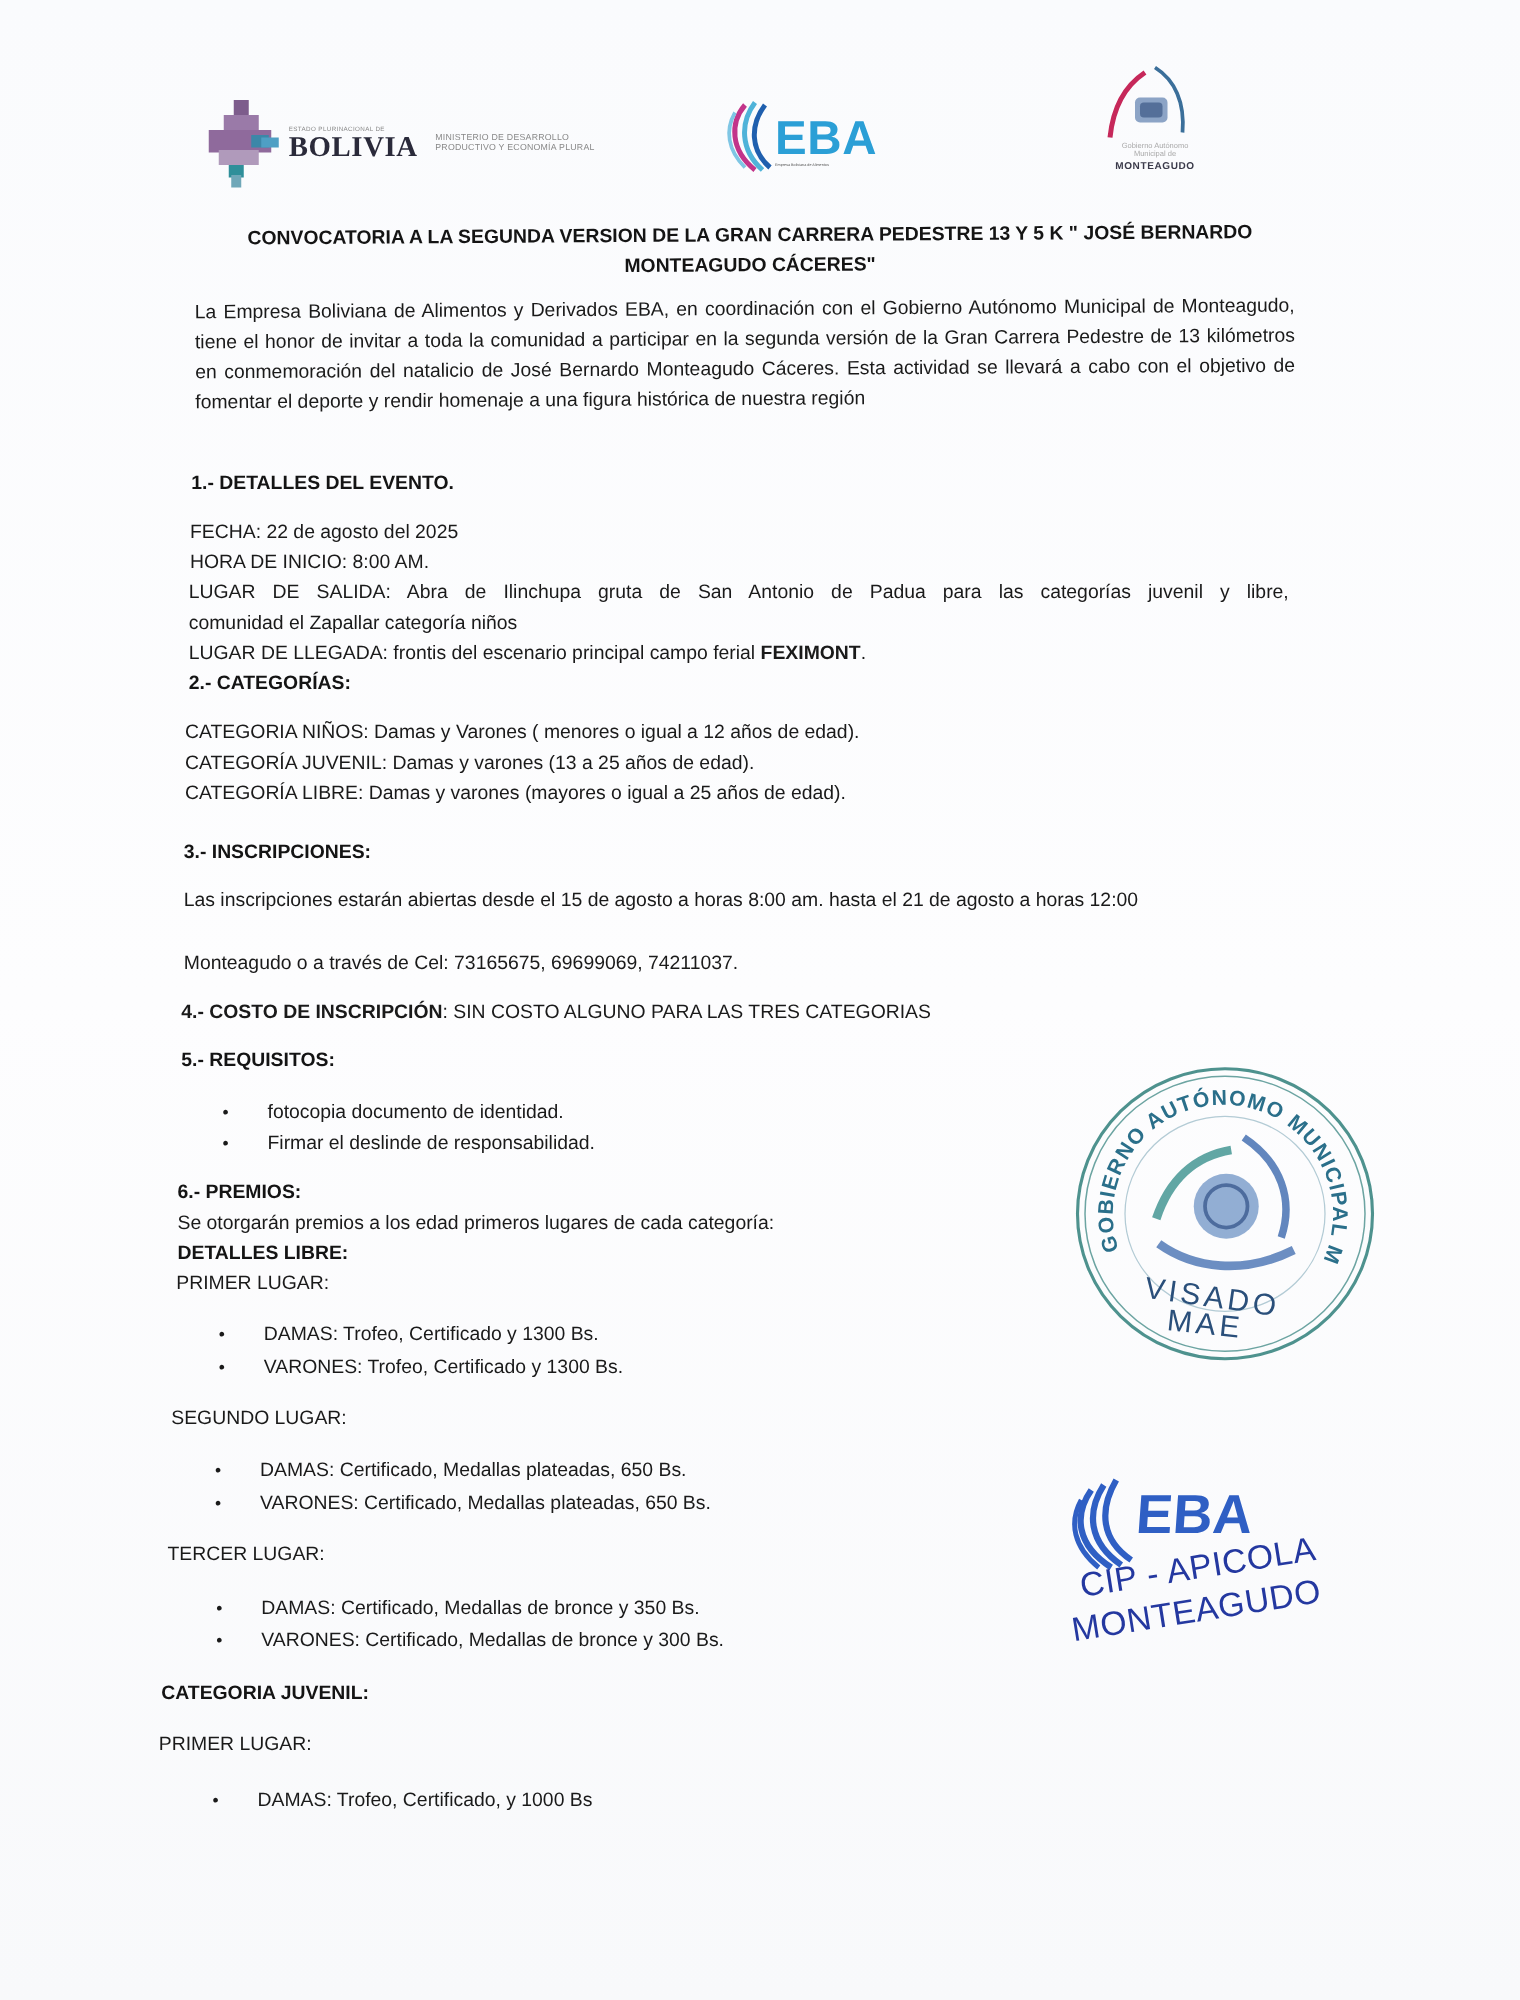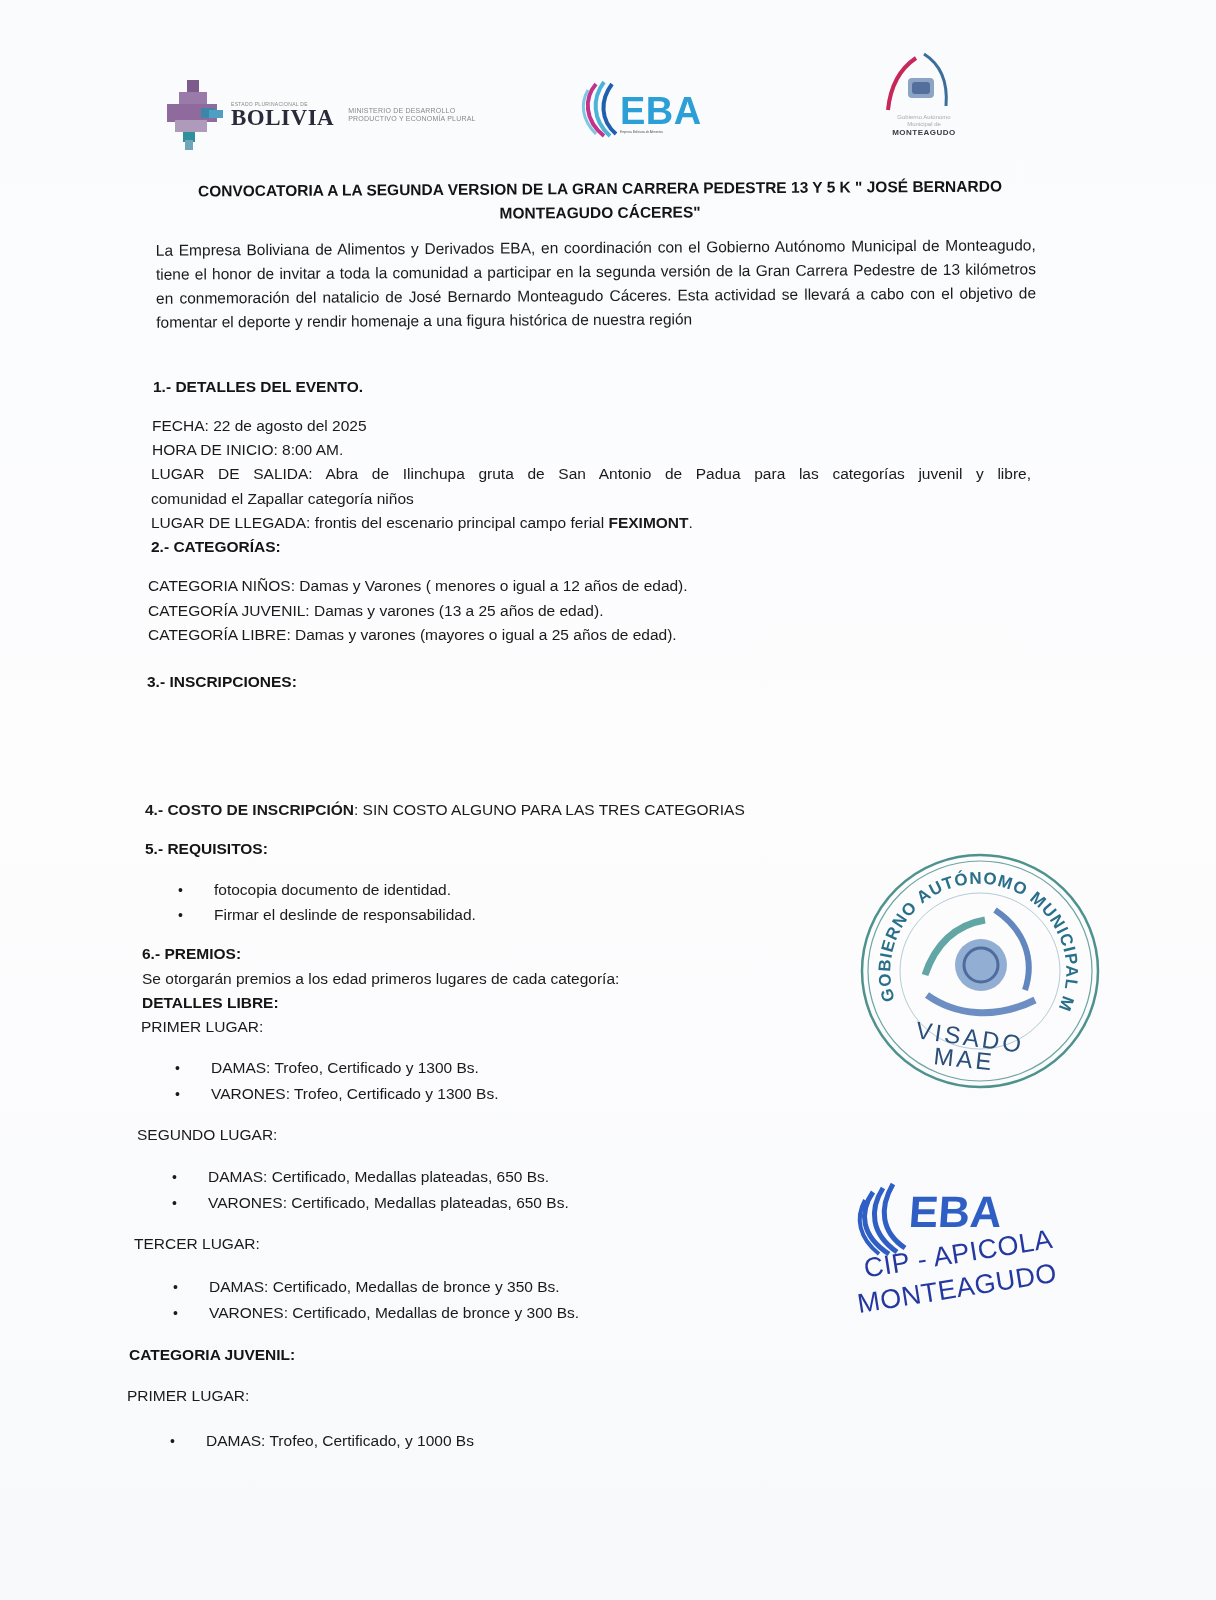--- a/index.html
+++ b/index.html
@@ -109,20 +109,22 @@
   <div class="line" style="left:151px;top:514px;">
     <span>LUGAR DE LLEGADA: frontis del escenario principal campo ferial </span><span class="bold">FEXIMONT</span><span>.</span>
   </div>
 
   <div class="h" style="left:151px;top:538px;text-align:center;">2.- CATEGORÍAS:</div>
   <div class="line" style="left:148px;top:577px;">CATEGORIA NIÑOS: Damas y  Varones ( menores o igual a  12 años de edad).</div>
   <div class="line" style="left:148px;top:602px;">CATEGORÍA JUVENIL: Damas y varones (13 a 25 años de edad).</div>
   <div class="line" style="left:148px;top:626px;">CATEGORÍA LIBRE: Damas y varones (mayores o igual a 25 años de edad).</div>
 
   <div class="h" style="left:147px;top:673px;">3.- INSCRIPCIONES:</div>
+  <div class="line" style="left:147px;top:712px;">Las inscripciones estarán abiertas desde el 15 de agosto a horas 8:00 am. hasta el 21 de agosto a horas 12:00</div>
+  <div class="line" style="left:147px;top:762px;">Monteagudo o a través de Cel: 73165675, 69699069, 74211037.</div>
 
   <div class="line" style="left:145px;top:801px;">
     <span class="bold">4.- COSTO DE INSCRIPCIÓN</span><span>: SIN COSTO ALGUNO PARA LAS TRES CATEGORIAS</span>
   </div>
 
   <div class="h" style="left:145px;top:840px;">5.- REQUISITOS:</div>
   <div class="bullet" style="left:178px;top:881px;"><span class="dot">•</span><span>fotocopia documento de identidad.</span></div>
   <div class="bullet" style="left:178px;top:906px;"><span class="dot">•</span><span>Firmar el deslinde de responsabilidad.</span></div>
 
   <div class="h" style="left:142px;top:945px;text-align:right;">6.- PREMIOS:</div>

